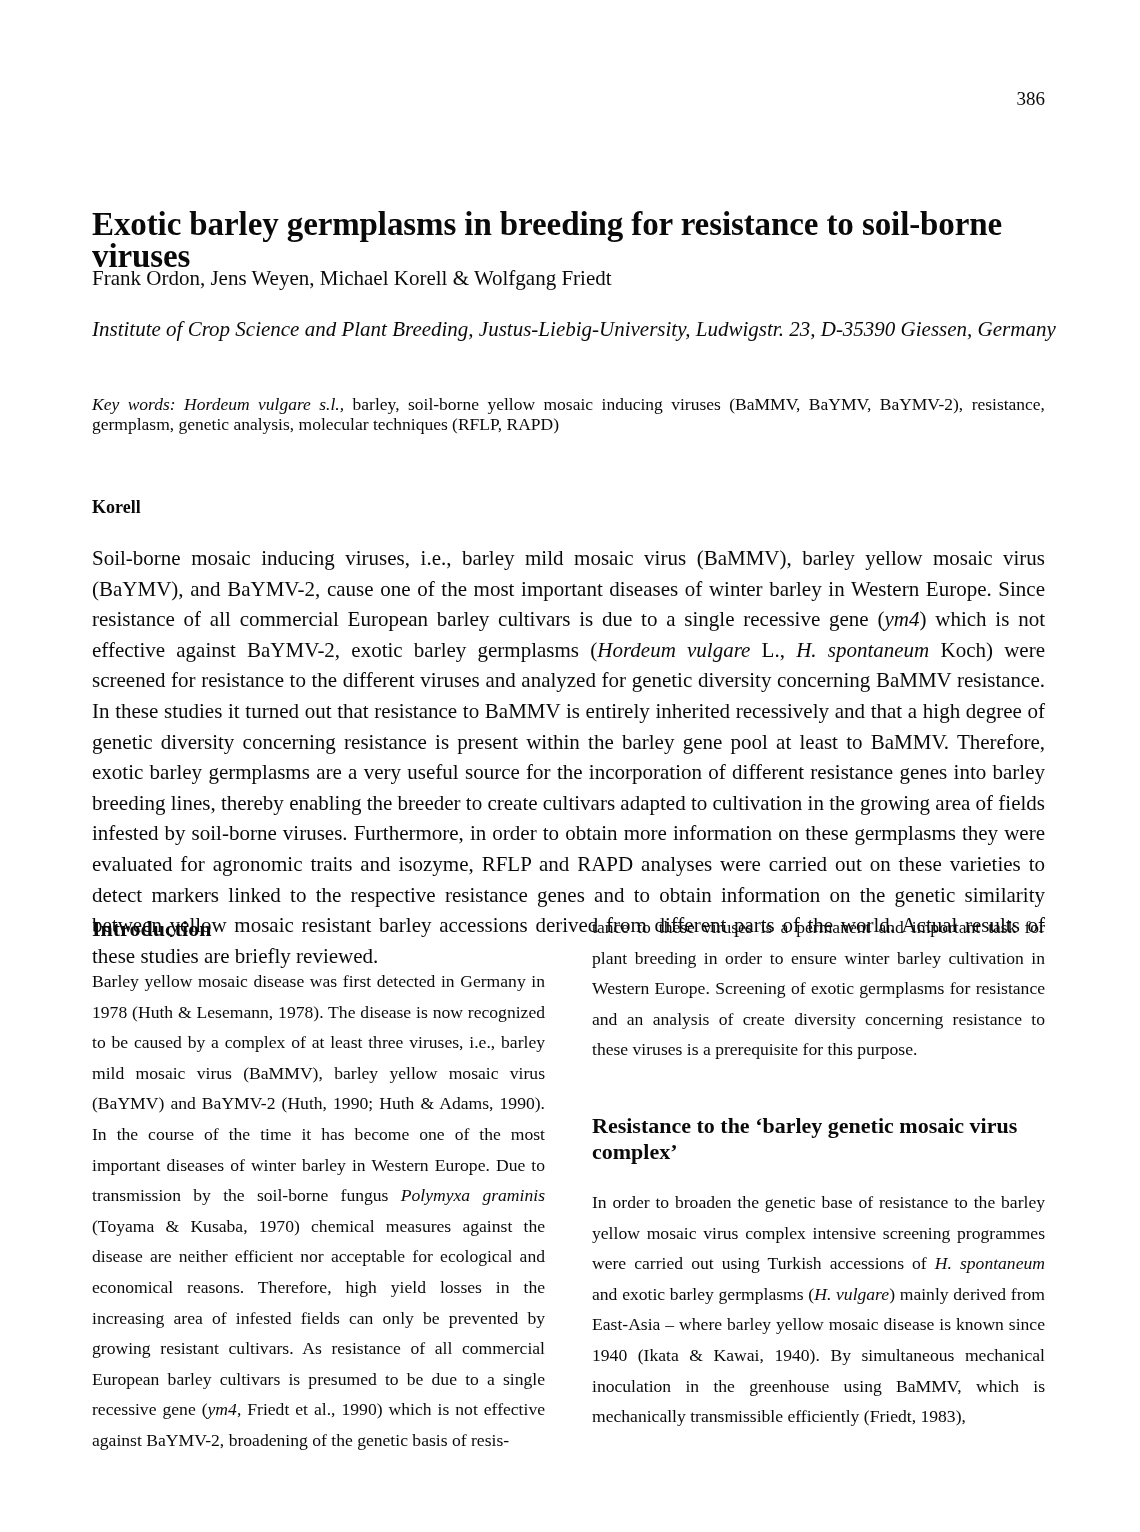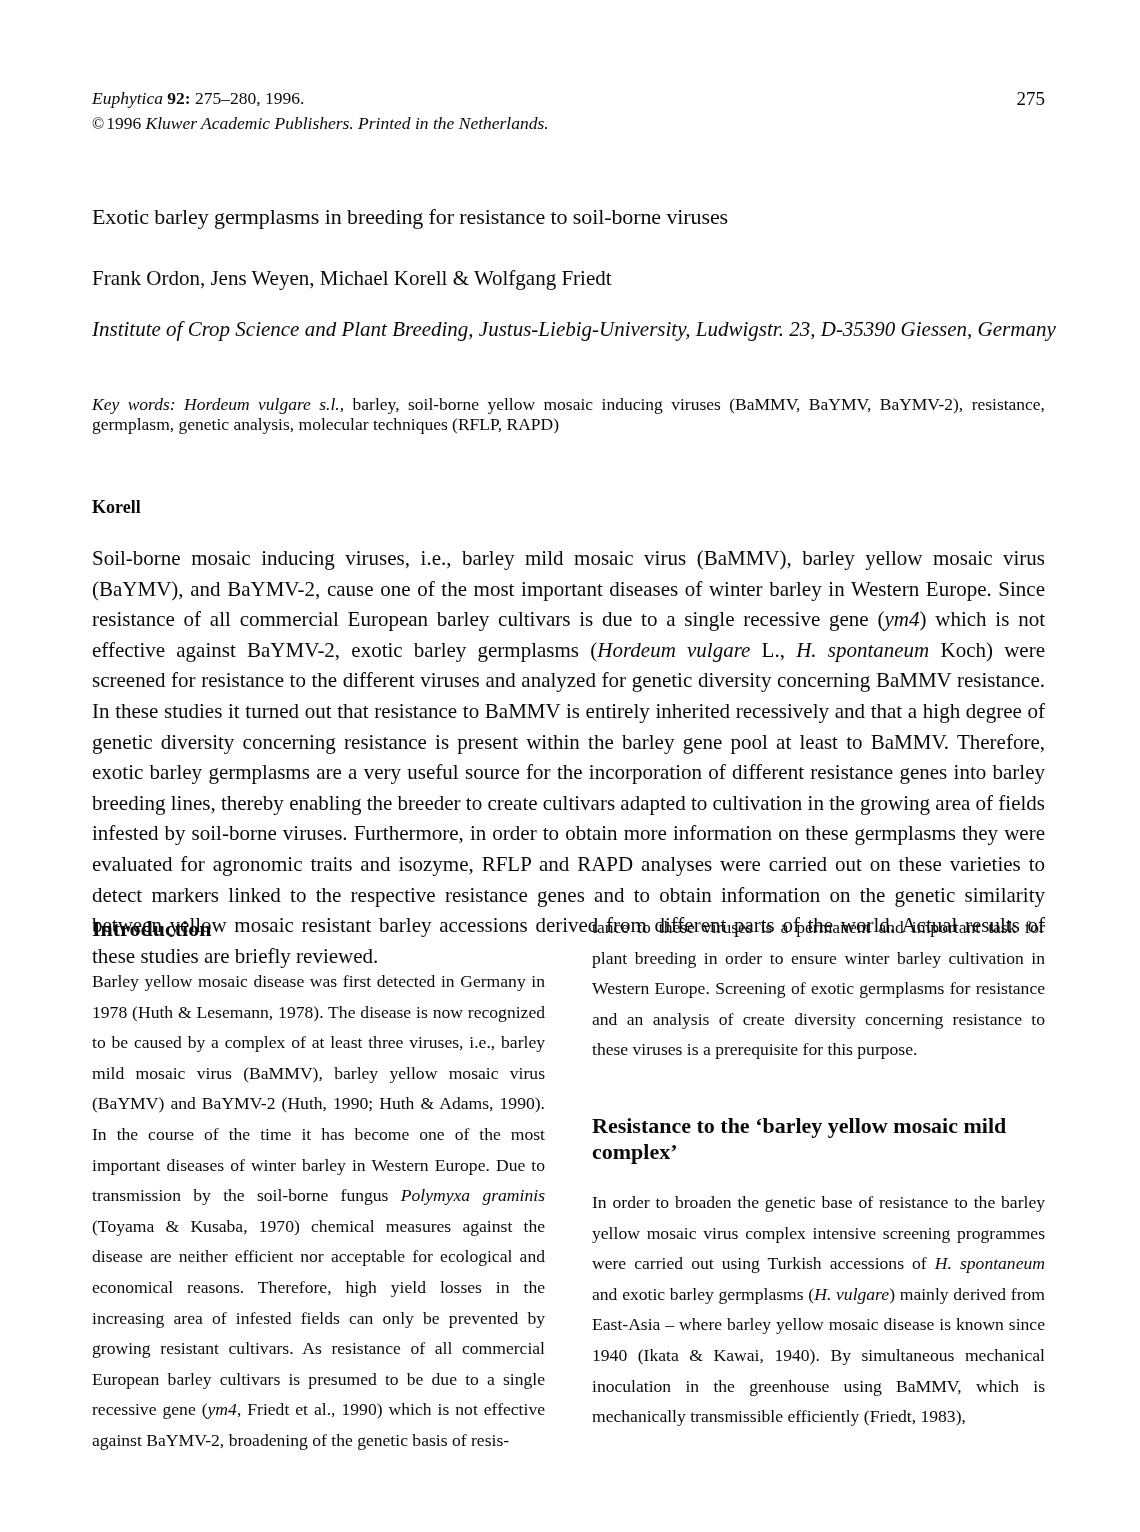--- a/index.html
+++ b/index.html
@@ -59,22 +59,22 @@
     line-height: 25px;
     font-style: normal;
   }
 
   
   .article-title {
     position: absolute;
     top: 186px;
     left: 0;
     width: 953px;
-    font-size: 22px;
-    font-weight: normal;
+    font-size: 33px;
+    font-weight: bold;
     line-height: 32px;
     letter-spacing: -0.1px;
   }
   .authors {
     position: absolute;
     top: 264px;
     left: 0;
     width: 953px;
     font-size: 21px;
     line-height: 29px;
@@ -158,52 +158,40 @@
   }
   .body-par i { font-style: italic; }
 
   .spacer-lg { height: 44px; }
 </style>
 </head>
 <body>
 
 <div class="page">
 
-  <div class="journal-header">
-    <div class="journal-line">
-      <span class="jtitle">Euphytica</span>
-      <span class="jvol">92:</span>
-      <span class="jpages">275–280, 1996.</span>
-    </div>
-    <div class="copy-line">
-      <span class="cmark">©</span><span class="cyear">1996</span>
-      <span class="cpub">Kluwer Academic Publishers.</span>
-      <span class="cpub">Printed in the Netherlands.</span>
-    </div>
-  </div>
-  <div class="page-number">275</div>
+  <div class="page-number">386</div>
 
   <h1 class="article-title">Exotic barley germplasms in breeding for resistance to soil-borne viruses</h1>
   <div class="authors">Frank Ordon, Jens Weyen, Michael Korell &amp; Wolfgang Friedt</div>
   <div class="affiliation">Institute of Crop Science and Plant Breeding, Justus-Liebig-University, Ludwigstr. 23, D-35390 Giessen, Germany</div>
 
   <div class="keywords"><span class="kw-label">Key words:</span> <span class="kw-sp">Hordeum vulgare s.l.,</span><span> barley, soil-borne yellow mosaic inducing viruses (BaMMV, BaYMV, BaYMV-2), resistance, germplasm, genetic analysis, molecular techniques (RFLP, RAPD)</span></div>
 
   <div class="summary-heading">Korell</div>
   <div class="summary-body"><span>Soil-borne mosaic inducing viruses, i.e., barley mild mosaic virus (BaMMV), barley yellow mosaic virus (BaYMV), and BaYMV-2, cause one of the most important diseases of winter barley in Western Europe. Since resistance of all commercial European barley cultivars is due to a single recessive gene (</span><i>ym4</i><span>) which is not effective against BaYMV-2, exotic barley germplasms (</span><i>Hordeum vulgare</i><span> L., </span><i>H. spontaneum</i><span> Koch) were screened for resistance to the different viruses and analyzed for genetic diversity concerning BaMMV resistance. In these studies it turned out that resistance to BaMMV is entirely inherited recessively and that a high degree of genetic diversity concerning resistance is present within the barley gene pool at least to BaMMV. Therefore, exotic barley germplasms are a very useful source for the incorporation of different resistance genes into barley breeding lines, thereby enabling the breeder to create cultivars adapted to cultivation in the growing area of fields infested by soil-borne viruses. Furthermore, in order to obtain more information on these germplasms they were evaluated for agronomic traits and isozyme, RFLP and RAPD analyses were carried out on these varieties to detect markers linked to the respective resistance genes and to obtain information on the genetic similarity between yellow mosaic resistant barley accessions derived from different parts of the world. Actual results of these studies are briefly reviewed.</span></div>
 
   <div class="columns">
 
     <div class="col col-left">
       <div class="sec-heading">Introduction</div>
       <p class="body-par"><span>Barley yellow mosaic disease was first detected in Germany in 1978 (Huth &amp; Lesemann, 1978). The disease is now recognized to be caused by a complex of at least three viruses, i.e., barley mild mosaic virus (BaMMV), barley yellow mosaic virus (BaYMV) and BaYMV-2 (Huth, 1990; Huth &amp; Adams, 1990). In the course of the time it has become one of the most important diseases of winter barley in Western Europe. Due to transmission by the soil-borne fungus </span><i>Polymyxa graminis</i><span> (Toyama &amp; Kusaba, 1970) chemical measures against the disease are neither efficient nor acceptable for ecological and economical reasons. Therefore, high yield losses in the increasing area of infested fields can only be prevented by growing resistant cultivars. As resistance of all commercial European barley cultivars is presumed to be due to a single recessive gene (</span><i>ym4</i><span>, Friedt et al., 1990) which is not effective against BaYMV-2, broadening of the genetic basis of resis-</span></p>
     </div>
 
     <div class="col col-right">
       <p class="body-par">tance to these viruses is a permanent and important task for plant breeding in order to ensure winter barley cultivation in Western Europe. Screening of exotic germplasms for resistance and an analysis of create diversity concerning resistance to these viruses is a prerequisite for this purpose.</p>
       <div class="spacer-lg"></div>
-      <div class="sec-heading tight">Resistance to the ‘barley yellow mosaic mild complex’</div>
+      <div class="sec-heading tight">Resistance to the ‘barley genetic mosaic virus complex’</div>
       <p class="body-par"><span>In order to broaden the genetic base of resistance to the barley yellow mosaic virus complex intensive screening programmes were carried out using Turkish accessions of </span><i>H. spontaneum</i><span> and exotic barley germplasms (</span><i>H. vulgare</i><span>) mainly derived from East-Asia – where barley yellow mosaic disease is known since 1940 (Ikata &amp; Kawai, 1940). By simultaneous mechanical inoculation in the greenhouse using BaMMV, which is mechanically transmissible efficiently (Friedt, 1983),</span></p>
     </div>
 
   </div>
 
 </div>
 
 </body></html>

